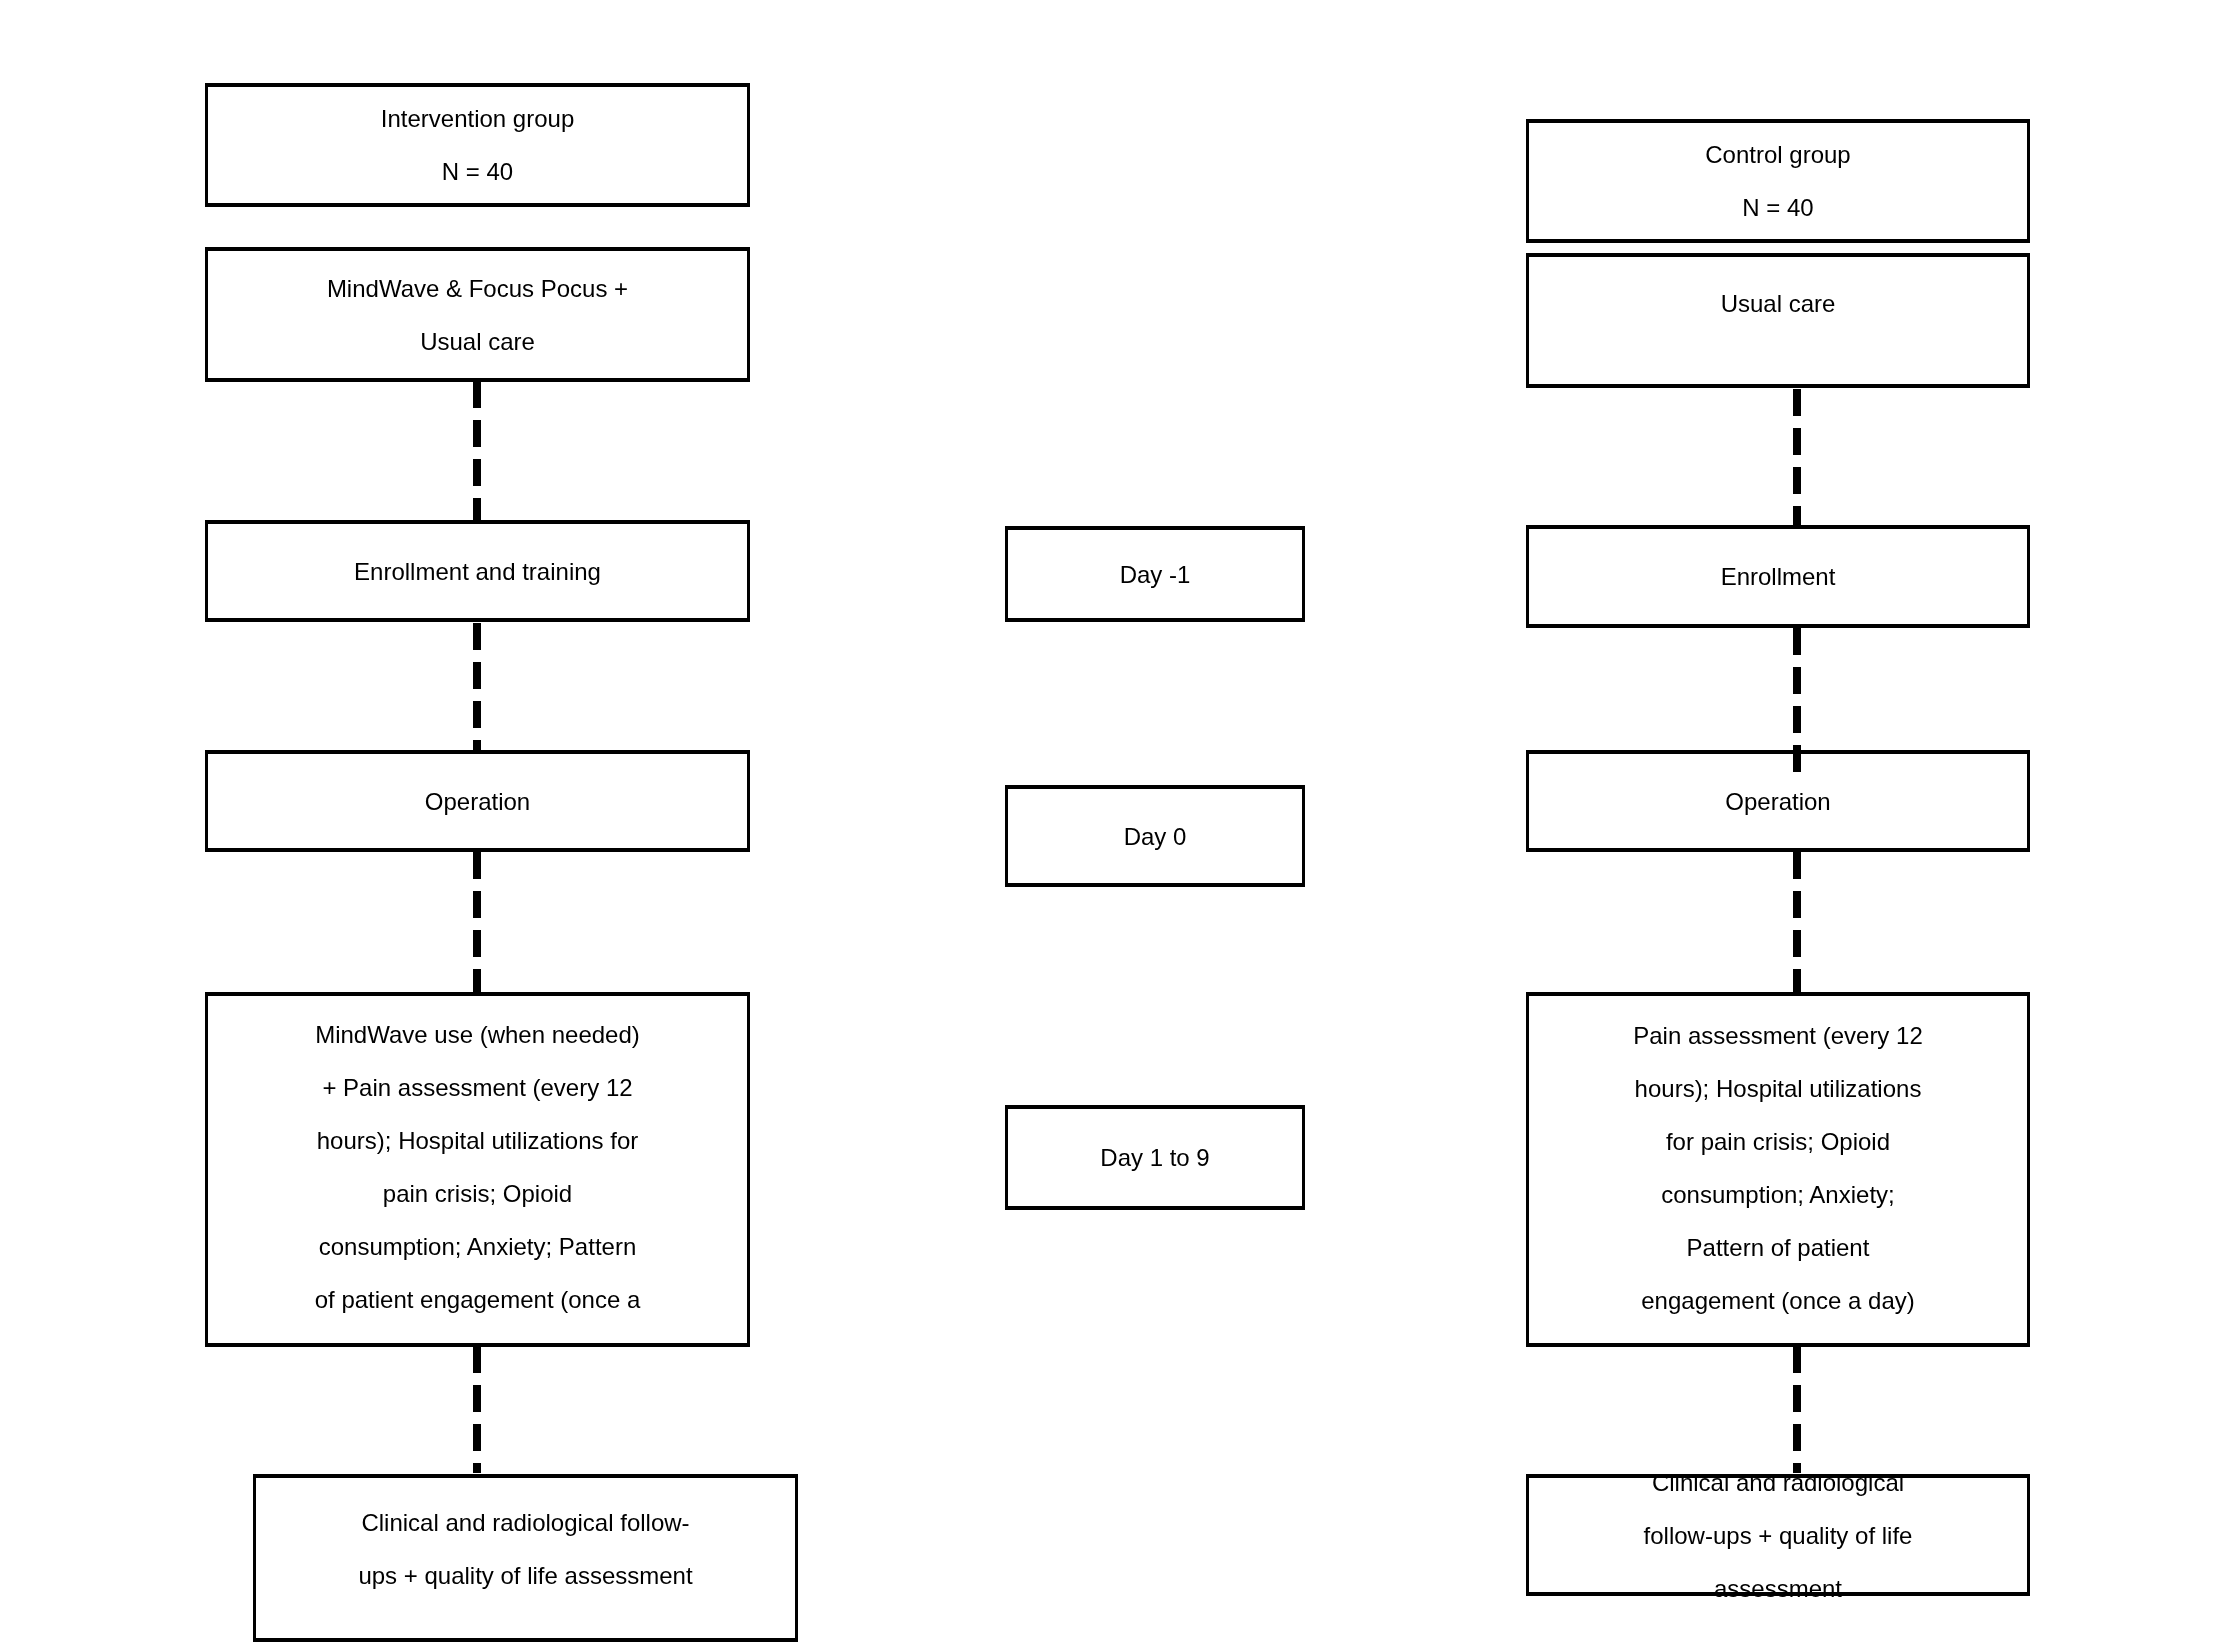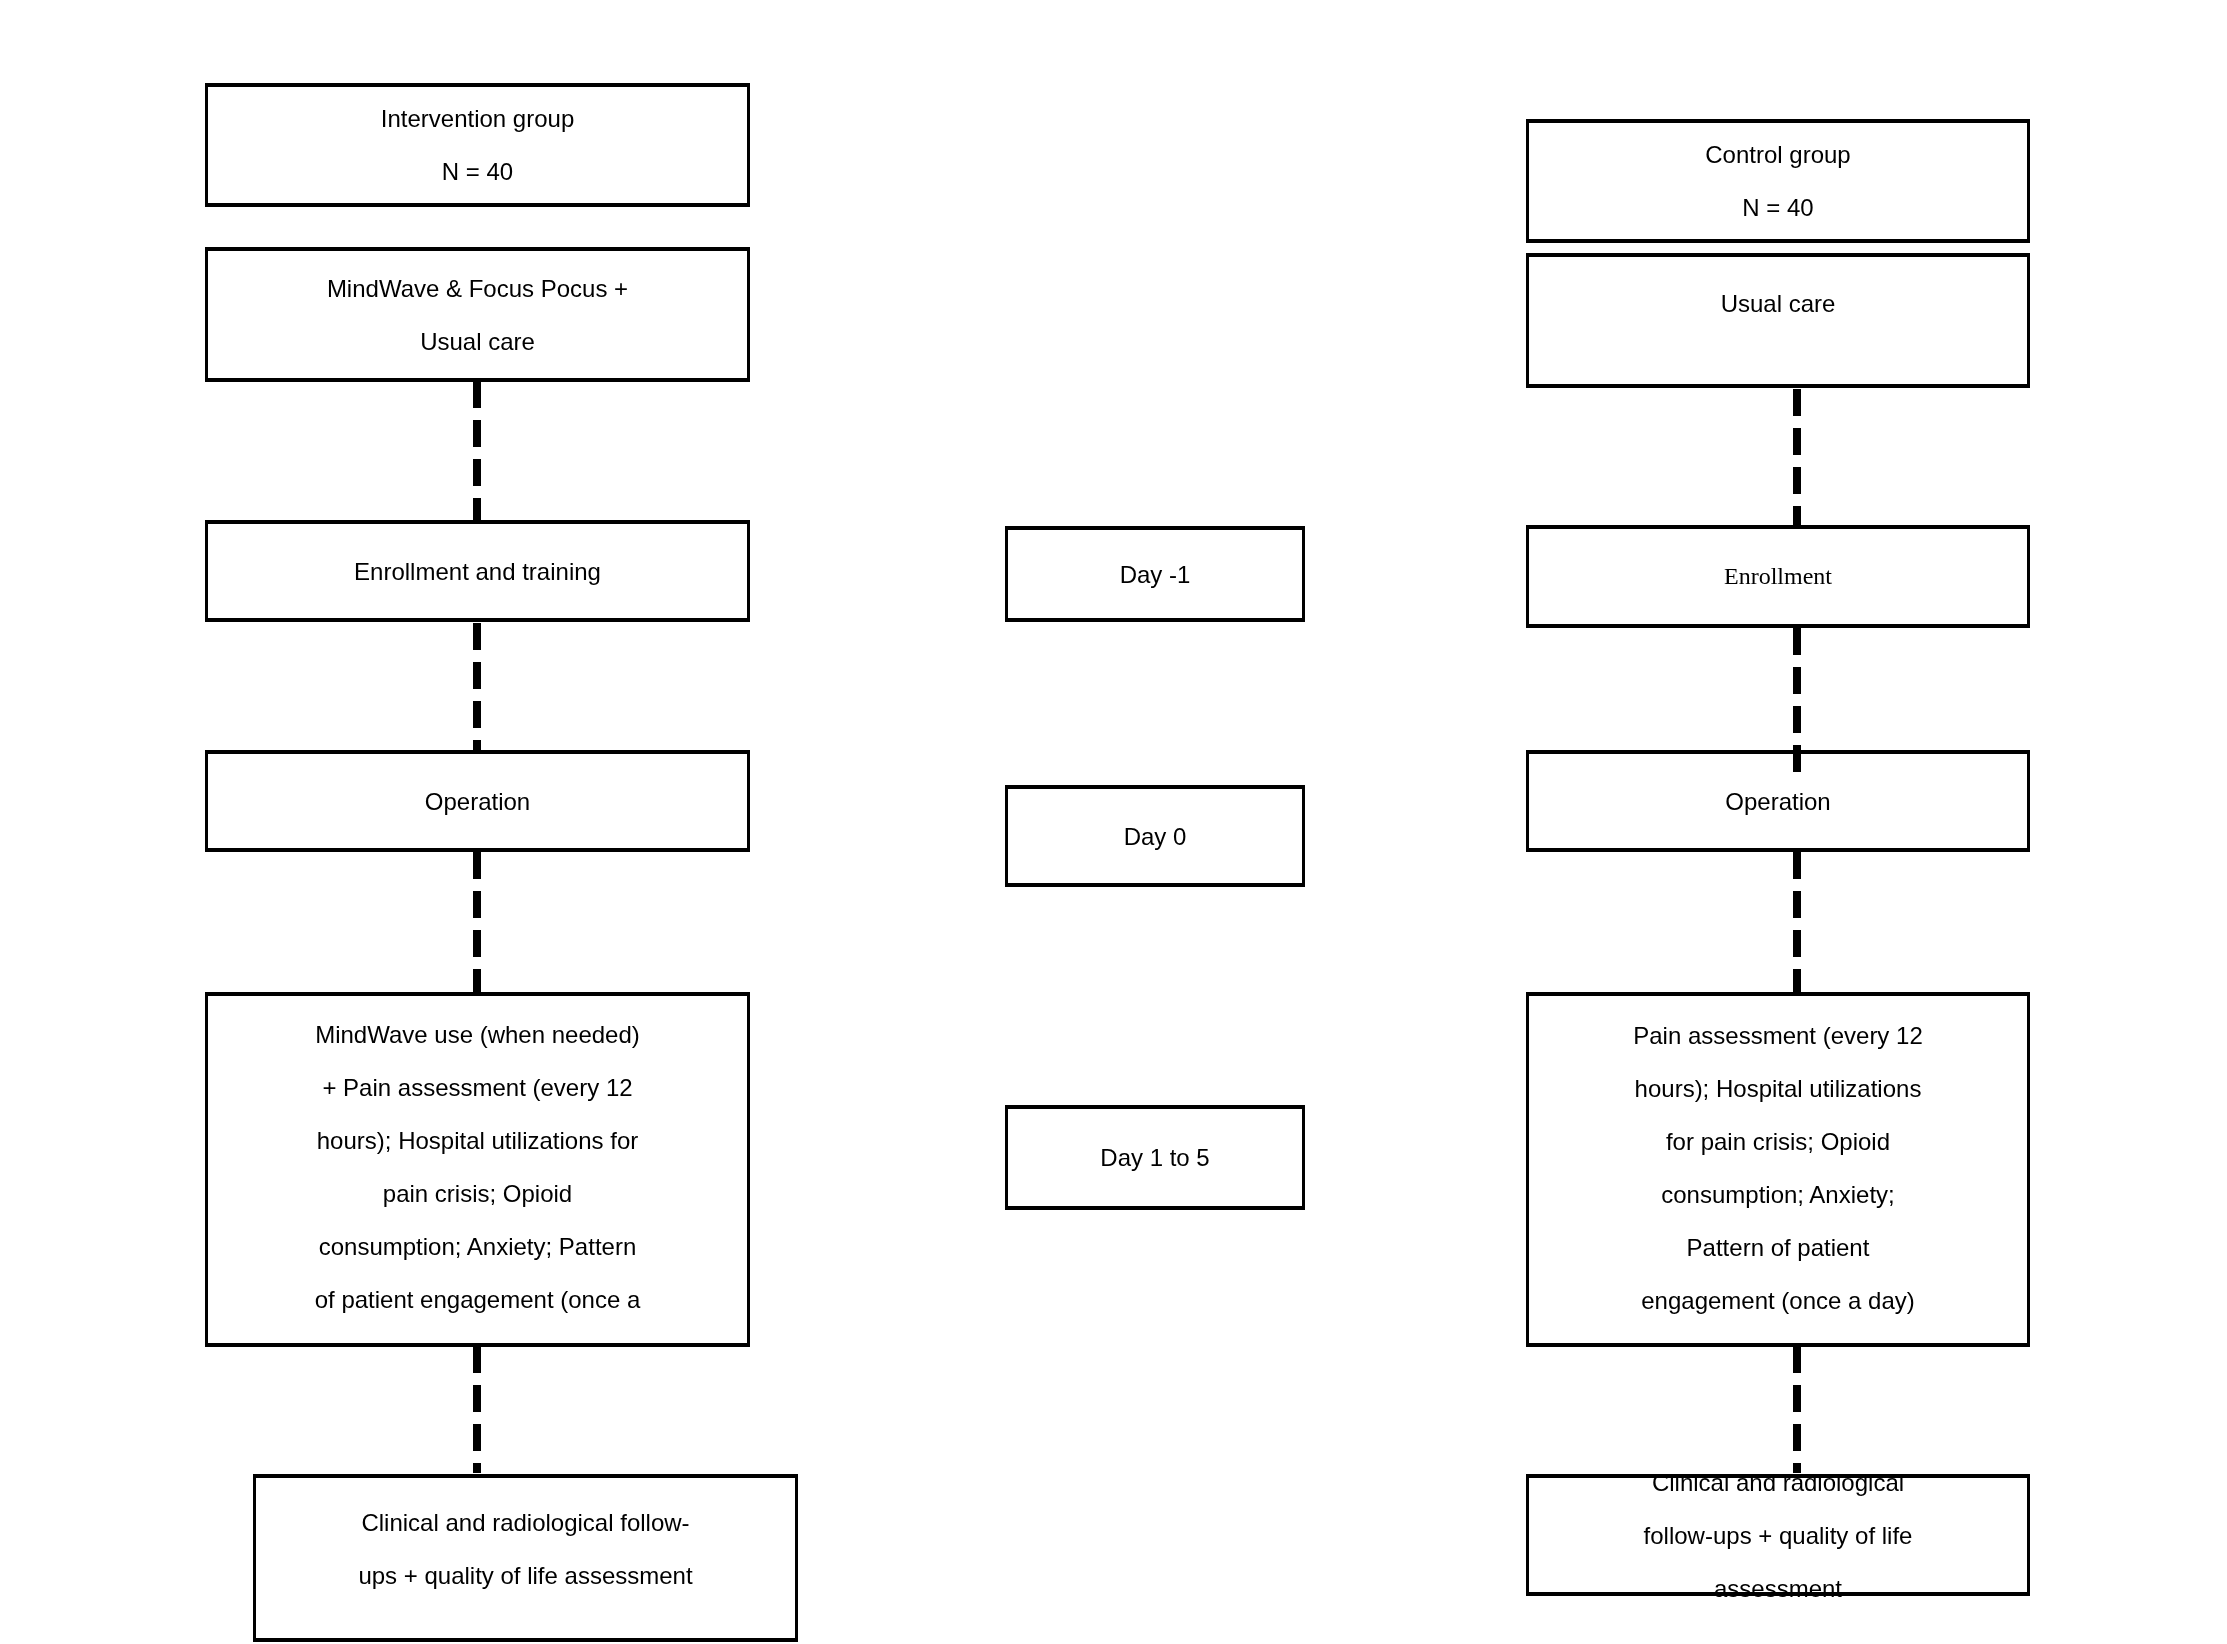--- a/index.html
+++ b/index.html
@@ -103,34 +103,34 @@
 
   <div class="box col-mid" style="top:526px;height:96px;">
     <span class="label">Day -1</span>
   </div>
 
   <div class="box col-mid" style="top:785px;height:102px;">
     <span class="label">Day 0</span>
   </div>
 
   <div class="box col-mid" style="top:1105px;height:105px;">
-    <span class="label">Day 1 to 5</span>
+    <span class="label">Day 1 to 9</span>
   </div>
 
 
   <div class="box col-right" style="top:83px;height:124px;margin-top:36px;">
     <span class="label">Control group
 N = 40</span>
   </div>
 
   <div class="box col-right top-align" style="top:253px;height:135px;padding-top:19.6px;">
     <span class="label">Usual care</span>
   </div>
 
-  <div class="box col-right" style="top:525px;height:103px;font-family:Liberation Serif, serif;">
+  <div class="box col-right" style="top:525px;height:103px;">
     <span class="label">Enrollment</span>
   </div>
 
   <div class="box col-right" style="top:750px;height:102px;">
     <span class="label">Operation</span>
   </div>
 
   <div class="box col-right top-align clip" style="top:992px;height:355px;padding-top:12.5px;">
     <span class="label">Pain assessment (every 12
 hours); Hospital utilizations

